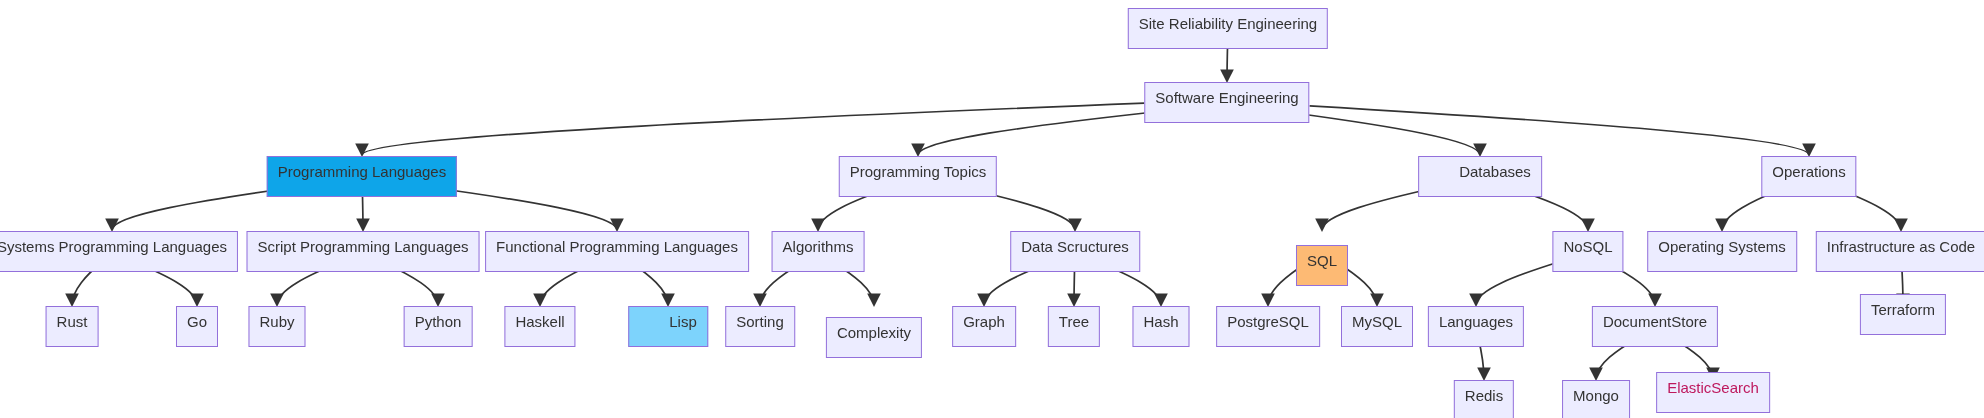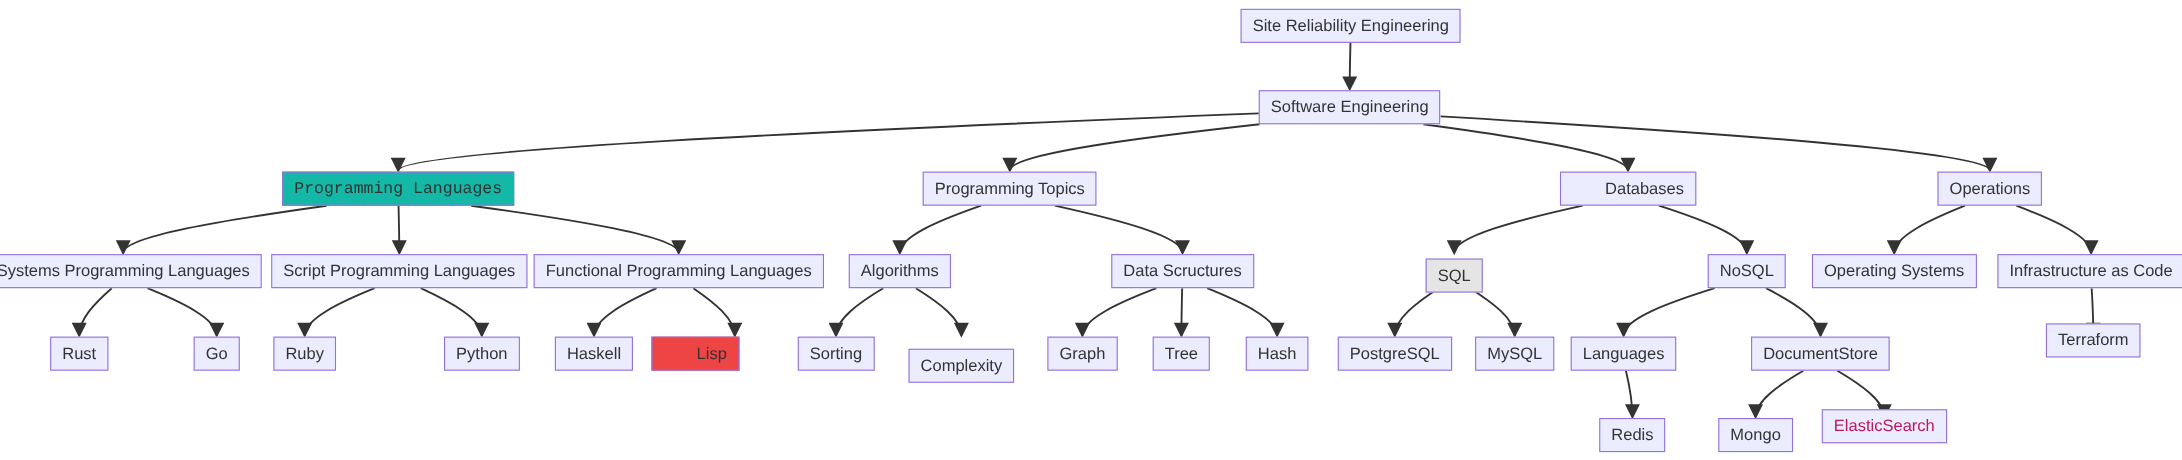--- a/index.html
+++ b/index.html
@@ -13,21 +13,21 @@
   }
   .edges-layer {
     position: absolute;
     left: 0; top: 0;
     width: 1984px; height: 418px;
   }
   .node {
     position: absolute;
     transform: translateX(-50%);
     box-sizing: border-box;
-    height: 31px;
+    height: 41px;
     line-height: 29px;
     padding: 0 10px;
     font-size: 15px;
     white-space: nowrap;
     text-align: center;
     border-width: 1px;
     border-style: solid;
   }
 </style>
 </head>
@@ -72,39 +72,39 @@
         <path d="M1605.5,262.0 C1630.2,274.9 1655.0,289.9 1655.0,305.0" fill="none" stroke="#333333" stroke-width="1.7" marker-end="url(#arrowhead)"></path>
         <path d="M1901.5,262.0 C1902.3,274.9 1903.0,289.9 1903.0,305.0" fill="none" stroke="#333333" stroke-width="1.7" marker-end="url(#arrowhead)"></path>
         <path d="M1478.1,337.0 C1481.1,349.6 1484.0,364.3 1484.0,379.0" fill="none" stroke="#333333" stroke-width="1.7" marker-end="url(#arrowhead)"></path>
         <path d="M1639.4,337.0 C1617.7,349.6 1596.0,364.3 1596.0,379.0" fill="none" stroke="#333333" stroke-width="1.7" marker-end="url(#arrowhead)"></path>
         <path d="M1670.4,337.0 C1691.7,349.6 1713.0,364.3 1713.0,379.0" fill="none" stroke="#333333" stroke-width="1.7" marker-end="url(#arrowhead)"></path>
       </g>
   </svg>
   <div id="node-layer">
       <div class="node" style="left: 1228px; top: 8px; background: rgb(236, 236, 255); border-color: rgb(147, 112, 219); color: rgb(51, 51, 51);">Site Reliability Engineering</div>
       <div class="node" style="left: 1227px; top: 82px; background: rgb(236, 236, 255); border-color: rgb(147, 112, 219); color: rgb(51, 51, 51);">Software Engineering</div>
-      <div class="node" style="left: 362px; top: 156px; background: #14b8a6; border-color: rgb(147, 112, 219); color: rgb(51, 51, 51); font-family: Liberation Mono, monospace;">Programming Languages</div>
+      <div class="node" style="left: 362px; top: 156px; background: #0ea5e9; border-color: rgb(147, 112, 219); color: rgb(51, 51, 51);">Programming Languages</div>
       <div class="node" style="left: 918px; top: 156px; background: rgb(236, 236, 255); border-color: rgb(147, 112, 219); color: rgb(51, 51, 51);">Programming Topics</div>
       <div class="node" style="left: 1480px; top: 156px; background: rgb(236, 236, 255); border-color: rgb(147, 112, 219); color: rgb(51, 51, 51); padding-left: 40px;">Databases</div>
       <div class="node" style="left: 1809px; top: 156px; background: rgb(236, 236, 255); border-color: rgb(147, 112, 219); color: rgb(51, 51, 51);">Operations</div>
       <div class="node" style="left: 112px; top: 231px; background: rgb(236, 236, 255); border-color: rgb(147, 112, 219); color: rgb(51, 51, 51);">Systems Programming Languages</div>
       <div class="node" style="left: 363px; top: 231px; background: rgb(236, 236, 255); border-color: rgb(147, 112, 219); color: rgb(51, 51, 51);">Script Programming Languages</div>
       <div class="node" style="left: 617px; top: 231px; background: rgb(236, 236, 255); border-color: rgb(147, 112, 219); color: rgb(51, 51, 51);">Functional Programming Languages</div>
       <div class="node" style="left: 818px; top: 231px; background: rgb(236, 236, 255); border-color: rgb(147, 112, 219); color: rgb(51, 51, 51);">Algorithms</div>
       <div class="node" style="left: 1075px; top: 231px; background: rgb(236, 236, 255); border-color: rgb(147, 112, 219); color: rgb(51, 51, 51);">Data Scructures</div>
-      <div class="node" style="left: 1322px; top: 235px; background: #e5e5e5; border-color: rgb(147, 112, 219); color: rgb(51, 51, 51);">SQL</div>
+      <div class="node" style="left: 1322px; top: 245px; background: #fdba74; border-color: rgb(147, 112, 219); color: rgb(51, 51, 51);">SQL</div>
       <div class="node" style="left: 1588px; top: 231px; background: rgb(236, 236, 255); border-color: rgb(147, 112, 219); color: rgb(51, 51, 51);">NoSQL</div>
       <div class="node" style="left: 1722px; top: 231px; background: rgb(236, 236, 255); border-color: rgb(147, 112, 219); color: rgb(51, 51, 51);">Operating Systems</div>
       <div class="node" style="left: 1901px; top: 231px; background: rgb(236, 236, 255); border-color: rgb(147, 112, 219); color: rgb(51, 51, 51);">Infrastructure as Code</div>
       <div class="node" style="left: 72px; top: 306px; background: rgb(236, 236, 255); border-color: rgb(147, 112, 219); color: rgb(51, 51, 51); text-align: right;">Rust</div>
       <div class="node" style="left: 197px; top: 306px; background: rgb(236, 236, 255); border-color: rgb(147, 112, 219); color: rgb(51, 51, 51);">Go</div>
       <div class="node" style="left: 277px; top: 306px; background: rgb(236, 236, 255); border-color: rgb(147, 112, 219); color: rgb(51, 51, 51);">Ruby</div>
       <div class="node" style="left: 438px; top: 306px; background: rgb(236, 236, 255); border-color: rgb(147, 112, 219); color: rgb(51, 51, 51);">Python</div>
       <div class="node" style="left: 540px; top: 306px; background: rgb(236, 236, 255); border-color: rgb(147, 112, 219); color: rgb(51, 51, 51);">Haskell</div>
-      <div class="node" style="left: 632px; top: 306px; background: #ef4444; border-color: rgb(147, 112, 219); color: rgb(51, 51, 51); padding-left: 40px;">Lisp</div>
+      <div class="node" style="left: 668px; top: 306px; background: #7dd3fc; border-color: rgb(147, 112, 219); color: rgb(51, 51, 51); padding-left: 40px;">Lisp</div>
       <div class="node" style="left: 760px; top: 306px; background: rgb(236, 236, 255); border-color: rgb(147, 112, 219); color: rgb(51, 51, 51);">Sorting</div>
       <div class="node" style="left: 874px; top: 306px; background: rgb(236, 236, 255); border-color: rgb(147, 112, 219); color: rgb(51, 51, 51); margin-top: 11px;">Complexity</div>
       <div class="node" style="left: 984px; top: 306px; background: rgb(236, 236, 255); border-color: rgb(147, 112, 219); color: rgb(51, 51, 51);">Graph</div>
       <div class="node" style="left: 1074px; top: 306px; background: rgb(236, 236, 255); border-color: rgb(147, 112, 219); color: rgb(51, 51, 51);">Tree</div>
       <div class="node" style="left: 1161px; top: 306px; background: rgb(236, 236, 255); border-color: rgb(147, 112, 219); color: rgb(51, 51, 51);">Hash</div>
       <div class="node" style="left: 1268px; top: 306px; background: rgb(236, 236, 255); border-color: rgb(147, 112, 219); color: rgb(51, 51, 51);">PostgreSQL</div>
       <div class="node" style="left: 1377px; top: 306px; background: rgb(236, 236, 255); border-color: rgb(147, 112, 219); color: rgb(51, 51, 51);">MySQL</div>
       <div class="node" style="left: 1476px; top: 306px; background: rgb(236, 236, 255); border-color: rgb(147, 112, 219); color: rgb(51, 51, 51);">Languages</div>
       <div class="node" style="left: 1655px; top: 306px; background: rgb(236, 236, 255); border-color: rgb(147, 112, 219); color: rgb(51, 51, 51);">DocumentStore</div>
       <div class="node" style="left: 1903px; top: 294px; background: rgb(236, 236, 255); border-color: rgb(147, 112, 219); color: rgb(51, 51, 51);">Terraform</div>

